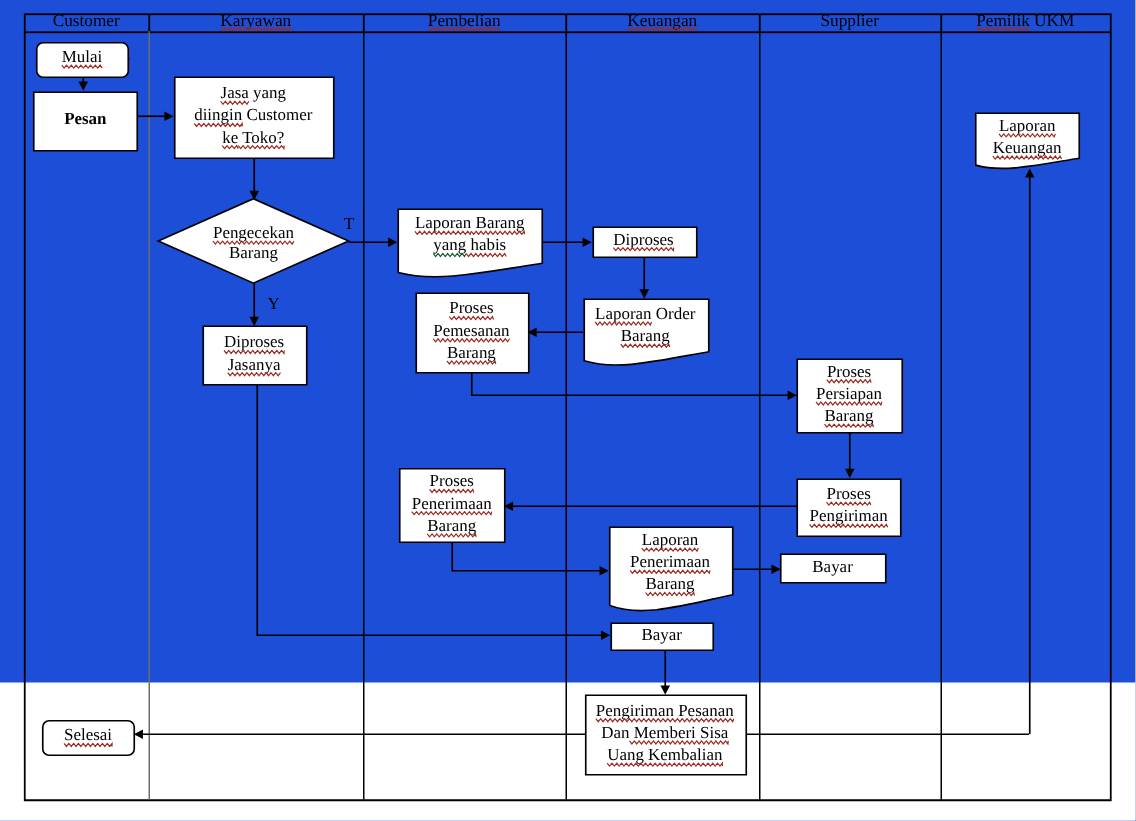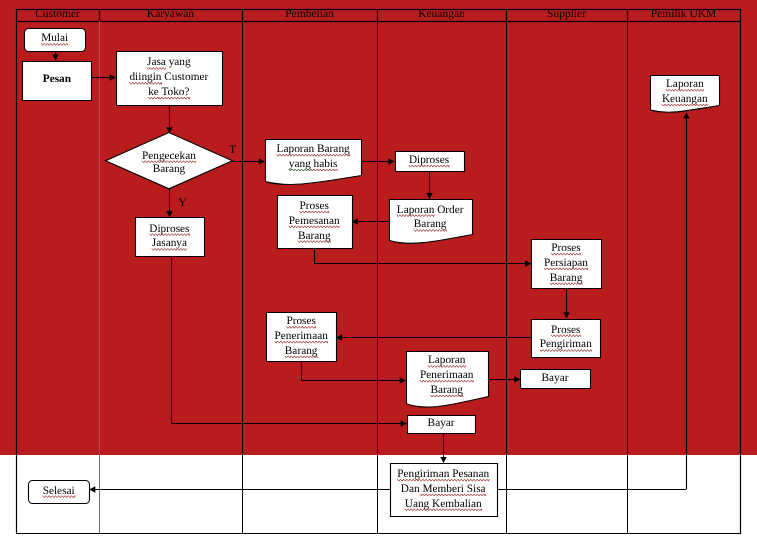--- a/index.html
+++ b/index.html
@@ -1,21 +1,21 @@
 <!DOCTYPE html>
 <html><head>
 <meta charset="utf-8">
 <title>Flowchart</title>
 <style>
   html,body{margin:0;padding:0;background:#ffffff;}
   body{width:757px;height:547px;overflow:hidden;
        font-family:"Liberation Serif",serif;
        -webkit-font-smoothing:antialiased;
        text-rendering:geometricPrecision;}
-  #stage{position:relative;width:757px;height:455px;background:#b91c1c;}
+  #stage{position:relative;width:757px;height:455px;background:#1d4ed8;}
   svg{display:block;shape-rendering:geometricPrecision;}
   text{font-family:"Liberation Serif",serif;fill:#000000;}
   .lane-head-text{font-size:11.5px;}
   .node-text{font-size:11.3px;}
   .node-text-bold{font-size:11.3px;font-weight:bold;}
   .edge-label{font-size:11.3px;}
   .shape{fill:#ffffff;stroke:#000000;stroke-width:1.1;}
   .frame{stroke:#000000;stroke-width:1.2;fill:none;}
   .conn{stroke:#000000;stroke-width:1.1;fill:none;}
   .arrowhead{fill:#000000;}

